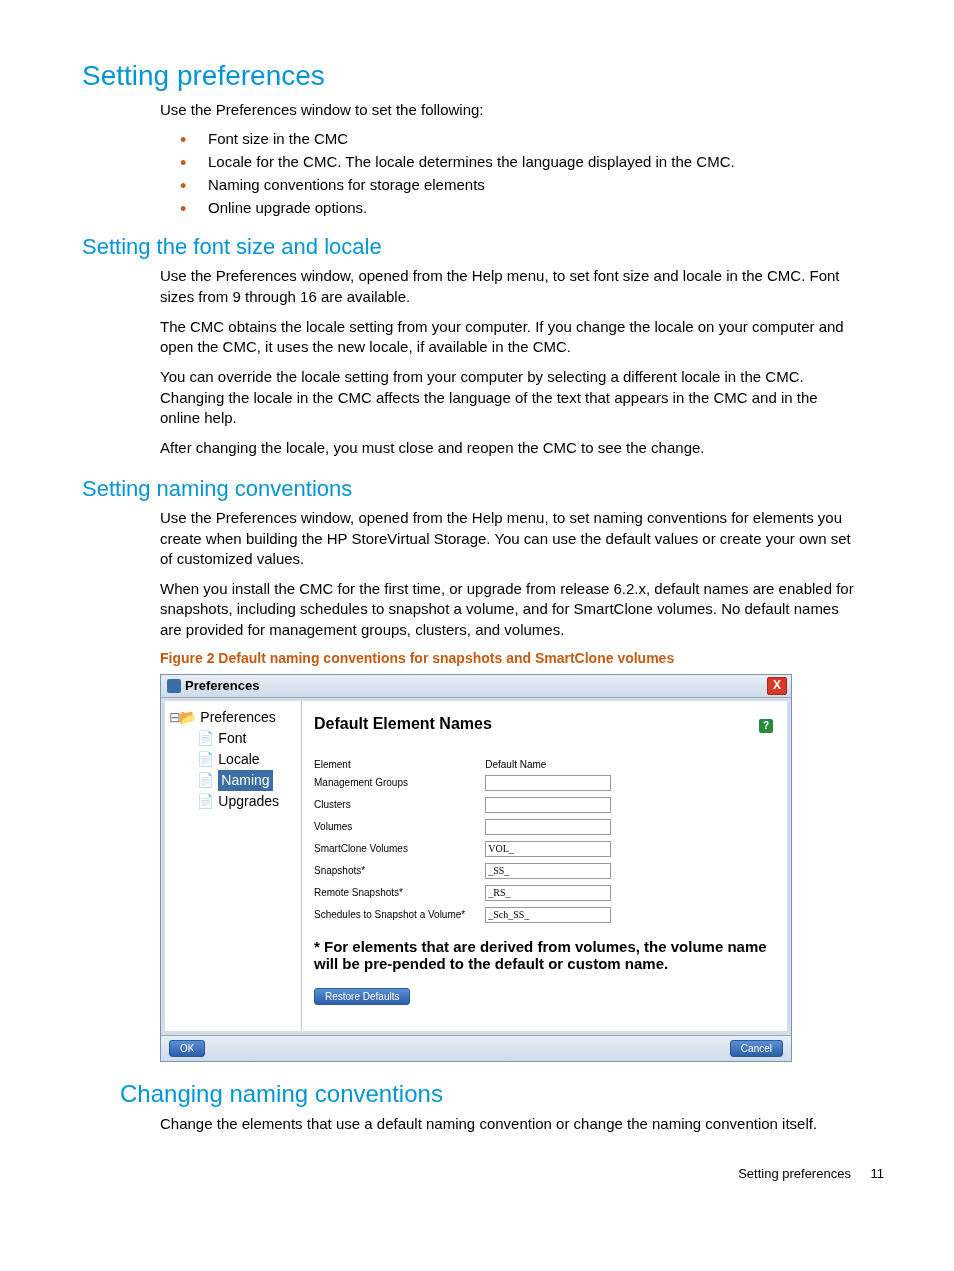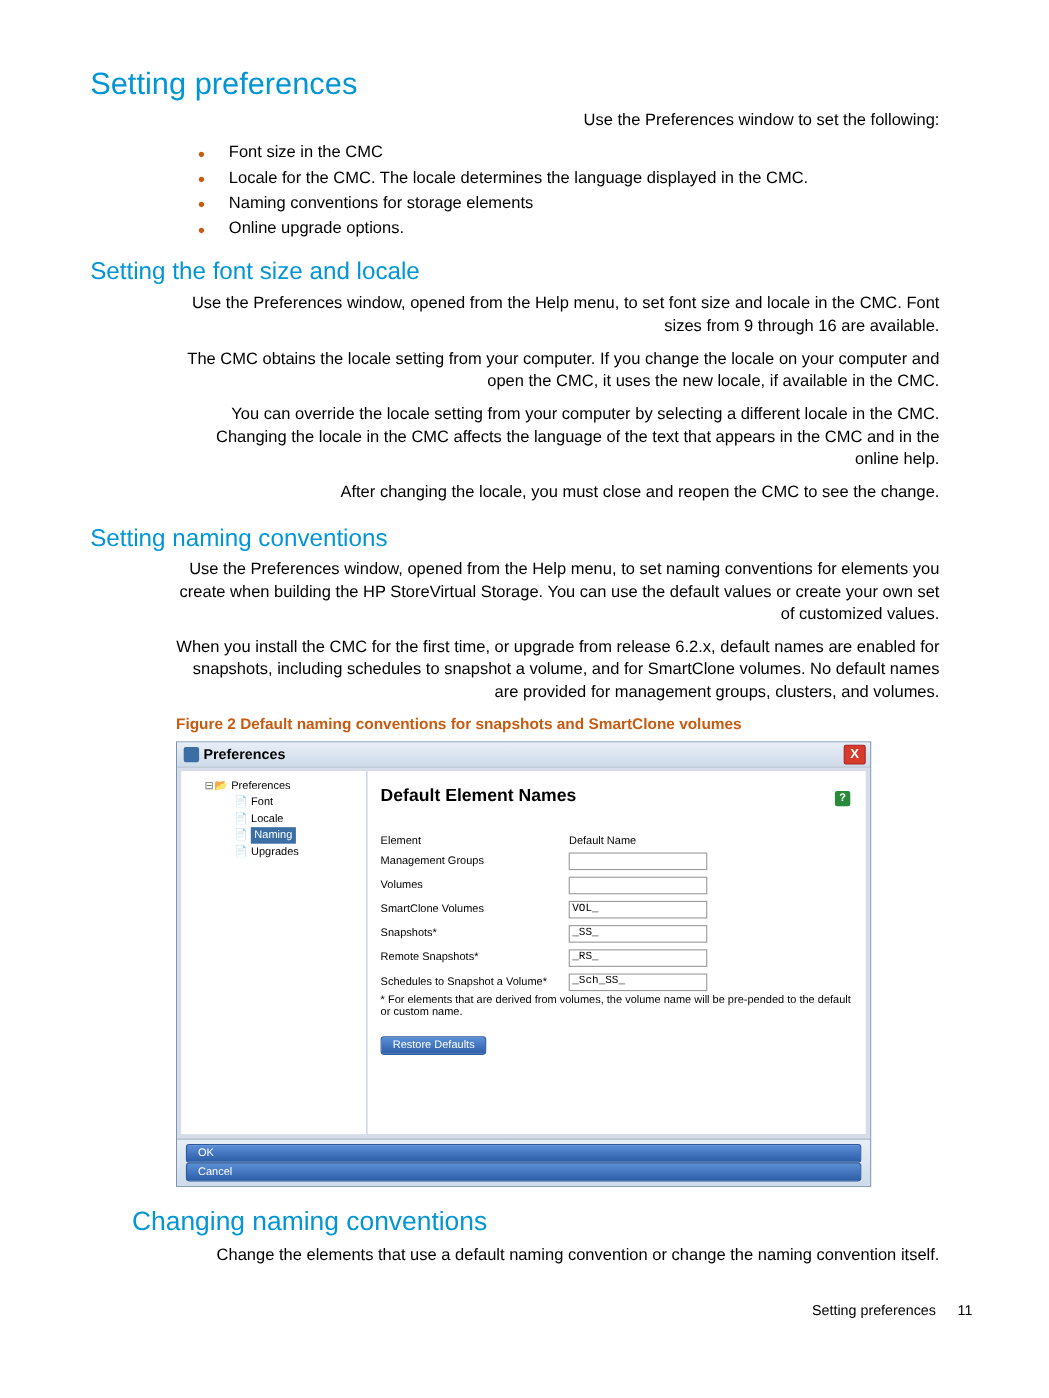--- a/index.html
+++ b/index.html
@@ -26,21 +26,20 @@
   }
   h3 {
     color: #0096d6;
     font-weight: normal;
     font-size: 24px;
     margin: 18px 0 4px 60px;
   }
   p.body {
     margin: 6px 40px 10px 100px;
     line-height: 1.35;
-    text-align: right;
   }
   ul.bullets {
     margin: 4px 40px 10px 120px;
     padding: 0;
   }
   ul.bullets li {
     list-style: none;
     position: relative;
     padding-left: 28px;
     margin: 6px 0;
@@ -101,22 +100,22 @@
   .dlg-body {
     display: flex;
     background: #fff;
     border: 4px solid #d6dde9;
     border-top: 3px solid #d6dde9;
     min-height: 330px;
   }
   .dlg-nav {
     width: 128px;
     border-right: 1px solid #b9c5d6;
-    padding: 6px 20px;
-    font-size: 10px;
+    padding: 6px 4px;
+    font-size: 14px;
     background: #fff;
     line-height: 1.5;
   }
   .tree-row { white-space: nowrap; }
   .tree-ic { display:inline-block; width:10px; text-align:center; color:#777; }
   .tree-ind1 { padding-left: 28px; display:block; }
   .tree-sel {
     background: #3a6ea5;
     color: #fff;
     display: inline-block;
@@ -160,45 +159,45 @@
     padding: 3px 20px 3px 0;
     vertical-align: middle;
     margin-top: 24px;
   }
   table.elem input {
     width: 120px;
     height: 14px;
     font-size: 10px;
     border: 1px solid #999;
     padding: 0 2px;
-    font-family: Liberation Mono, monospace;
+    font-family: Liberation Serif, serif;
   }
   .footnote {
-    font-size: 10px;
-    margin-top: 0;
+    font-size: 15px;
+    margin-top: 12px;
     color: #000;
+    font-weight: bold;
   }
   .restore-btn, .ok-btn, .cancel-btn {
     display: inline-block;
     font-size: 10px;
     color: #fff;
     padding: 2px 10px;
     border-radius: 3px;
     background: linear-gradient(#5a8fd6, #2d5ea8);
     border: 1px solid #2a5a9c;
     cursor: default;
   }
   .restore-btn { margin-top: 16px; }
   .dlg-footer {
     background: linear-gradient(#e8eef6, #cfdbea);
     border-top: 1px solid #9ab;
     padding: 4px 8px;
     display: flex;
     justify-content: space-between;
-    flex-direction: column;
   }
 
   .page-footer {
     text-align: right;
     font-size: 13px;
     margin-top: 32px;
     padding-right: 10px;
   }
   .page-num { margin-left: 16px; }
 </style>
@@ -252,20 +251,24 @@
         <tbody>
             <tr>
           <th>Element</th>
           <th>Default Name</th>
         </tr>
         <tr>
               <td>Management Groups</td>
               <td><input value="" style=""></td>
             </tr>
         <tr>
+              <td>Clusters</td>
+              <td><input value="" style=""></td>
+            </tr>
+        <tr>
               <td>Volumes</td>
               <td><input value="" style=""></td>
             </tr>
         <tr>
               <td>SmartClone Volumes</td>
               <td><input value="VOL_" style=""></td>
             </tr>
         <tr>
               <td>Snapshots*</td>
               <td><input value="_SS_" style=""></td>

